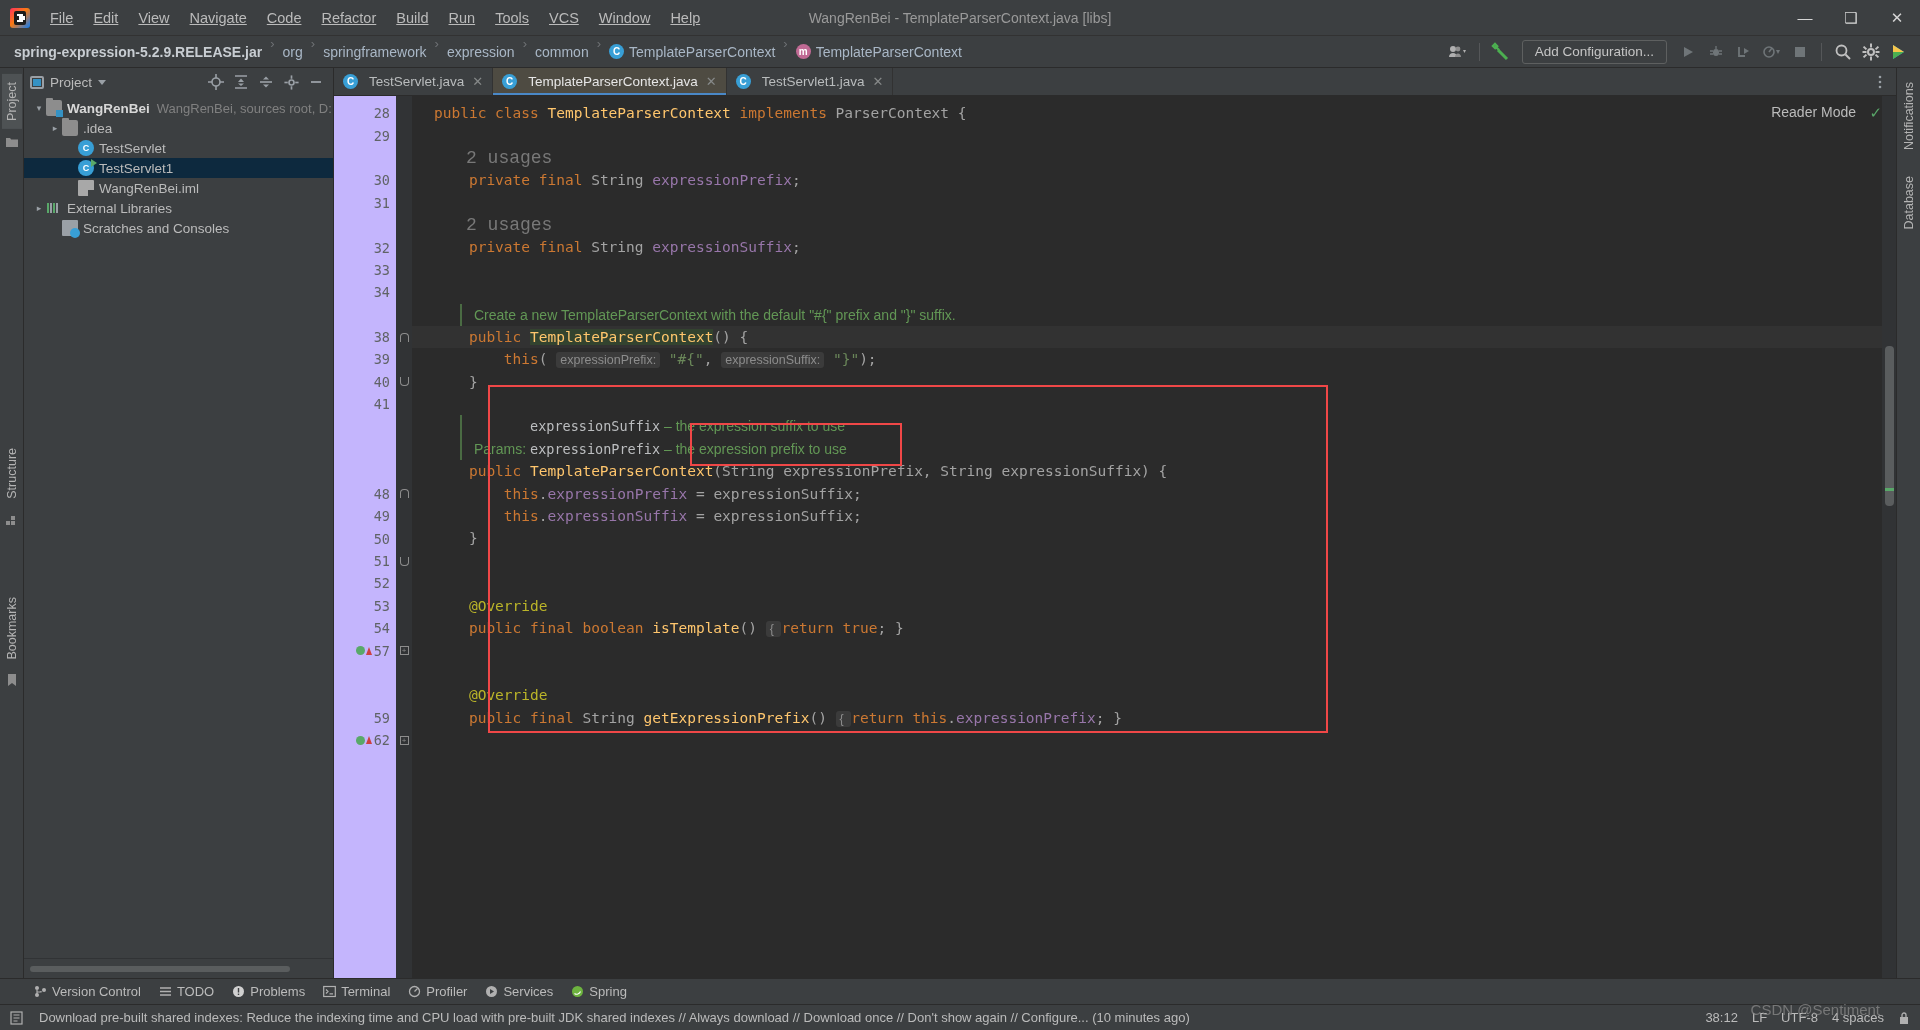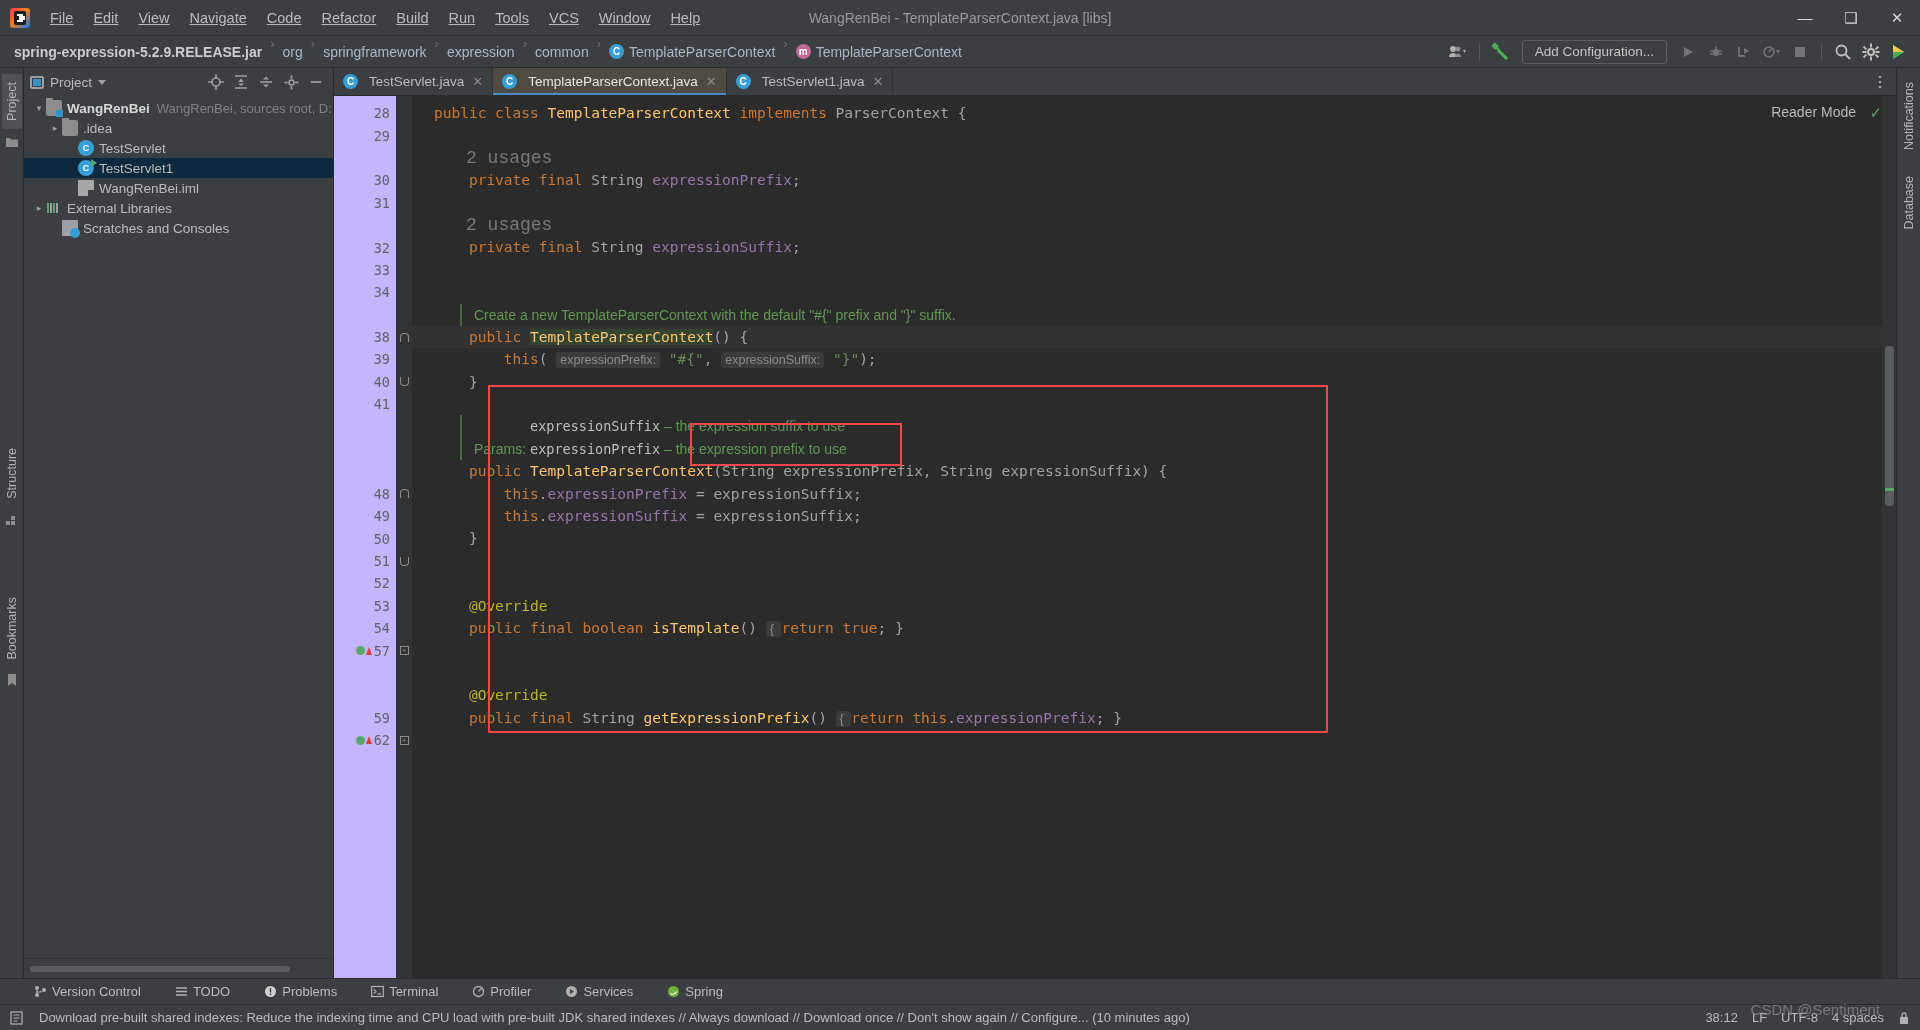--- a/index.html
+++ b/index.html
@@ -196,21 +196,21 @@
   .mark-g { position: absolute; right: 2px; width: 9px; height: 3px; background: #59a869; }
 
   .rightstrip {
     width: 24px; background: #3c3f41; border-left: 1px solid #2b2b2b; flex: none;
     display: flex; flex-direction: column; align-items: center; padding-top: 6px; gap: 10px;
   }
 
   
   .toolwin-bar {
     height: 26px; background: #3c3f41; display: flex; align-items: center; flex: none;
-    border-top: 1px solid #2b2b2b; padding-left: 26px; gap: 18px;
+    border-top: 1px solid #2b2b2b; padding-left: 26px; gap: 2px;
   }
   .tw-item { display: flex; align-items: center; gap: 5px; color: #bbbbbb; font-size: 13px; padding: 3px 8px; border-radius: 3px; white-space: nowrap;}
   .statusbar {
     height: 26px; background: #3c3f41; display: flex; align-items: center; flex: none;
     border-top: 1px solid #2b2b2b; padding: 0 10px; gap: 16px;
   }
   .sb-msg { color: #bbbbbb; font-size: 13px; white-space: nowrap; }
   .sb-right { margin-left: auto; display: flex; align-items: center; gap: 14px; color:#bbbbbb; font-size: 13px;}
   .watermark { position: absolute; right: 40px; bottom: 12px; color: #8a8a8a; font-size: 15px; opacity: .75; pointer-events:none; }
   svg { display: block; }

